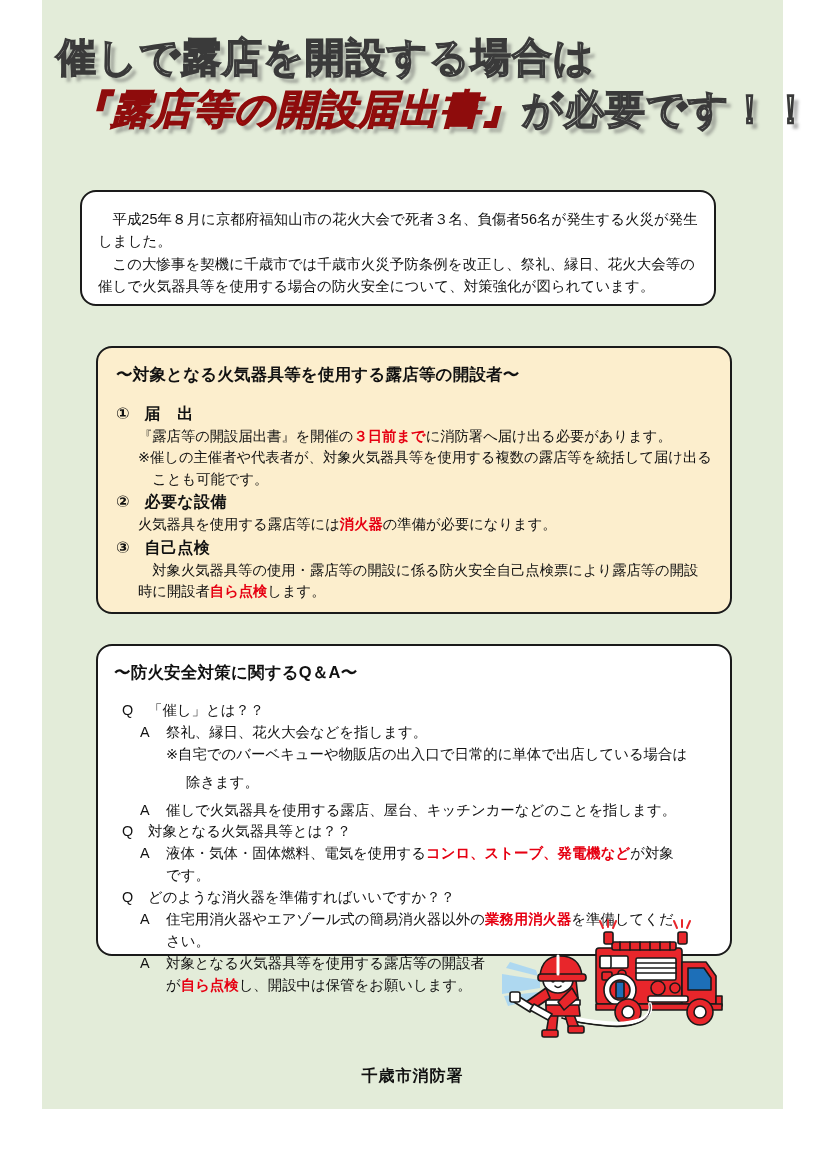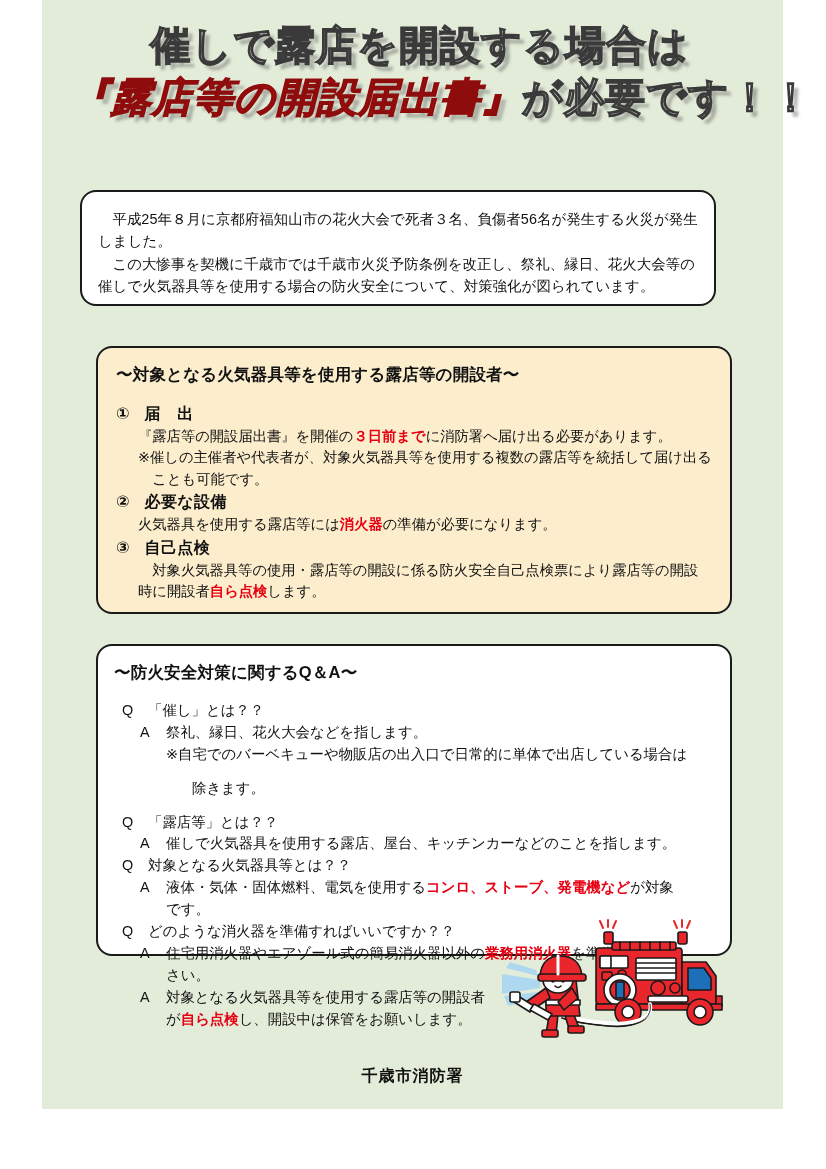--- a/index.html
+++ b/index.html
@@ -22,23 +22,23 @@
     top: 0px;
     width: 741px;
     height: 1109px;
     background: #e3ecd9;
   }
 
   
   #title-block {
     position: absolute;
     left: 42px;
-    top: 24px;
+    top: 36px;
     width: 741px;
-    text-align: center;
+    text-align: left;
   }
   .title-line {
     line-height: 1.06;
     white-space: nowrap;
     font-weight: 700;
   }
   #title-line-1 {
     font-size: 40px;
     letter-spacing: 1px;
     color: #f3f8ee;
@@ -162,21 +162,21 @@
     line-height: 1.52;
     color: #111111;
     margin: 0;
     padding-left: 52px;
     text-indent: -0em;
   }
   .qa-cont {
     font-size: 14.4px;
     line-height: 1.52;
     color: #111111;
-    margin: 12px;
+    margin: 6px;
     padding-left: 66px;
   }
   .qa-wrap {
     font-size: 14.4px;
     line-height: 1.52;
     color: #111111;
     margin: 0;
     padding-left: 52px;
   }
   #qa-last-block { width: 420px; }
@@ -267,23 +267,20 @@
       <span class="mark">Q</span><span>「催し」とは？？</span>
     </p>
     <p class="qa-a">
       <span class="mark">A</span><span>祭礼、縁日、花火大会などを指します。</span>
     </p>
     <p class="qa-note">※自宅でのバーベキューや物販店の出入口で日常的に単体で出店している場合は</p>
     <p class="qa-cont">除きます。</p>
   </div>
 
   <div class="qa-entry">
-    <p class="qa-q">
-      <span class="mark">Q</span><span>「露店等」とは？？</span>
-    </p>
     <p class="qa-a">
       <span class="mark">A</span><span>催しで火気器具を使用する露店、屋台、キッチンカーなどのことを指します。</span>
     </p>
   </div>
 
   <div class="qa-entry">
     <p class="qa-q">
       <span class="mark">Q</span><span>対象となる火気器具等とは？？</span>
     </p>
     <p class="qa-a">

